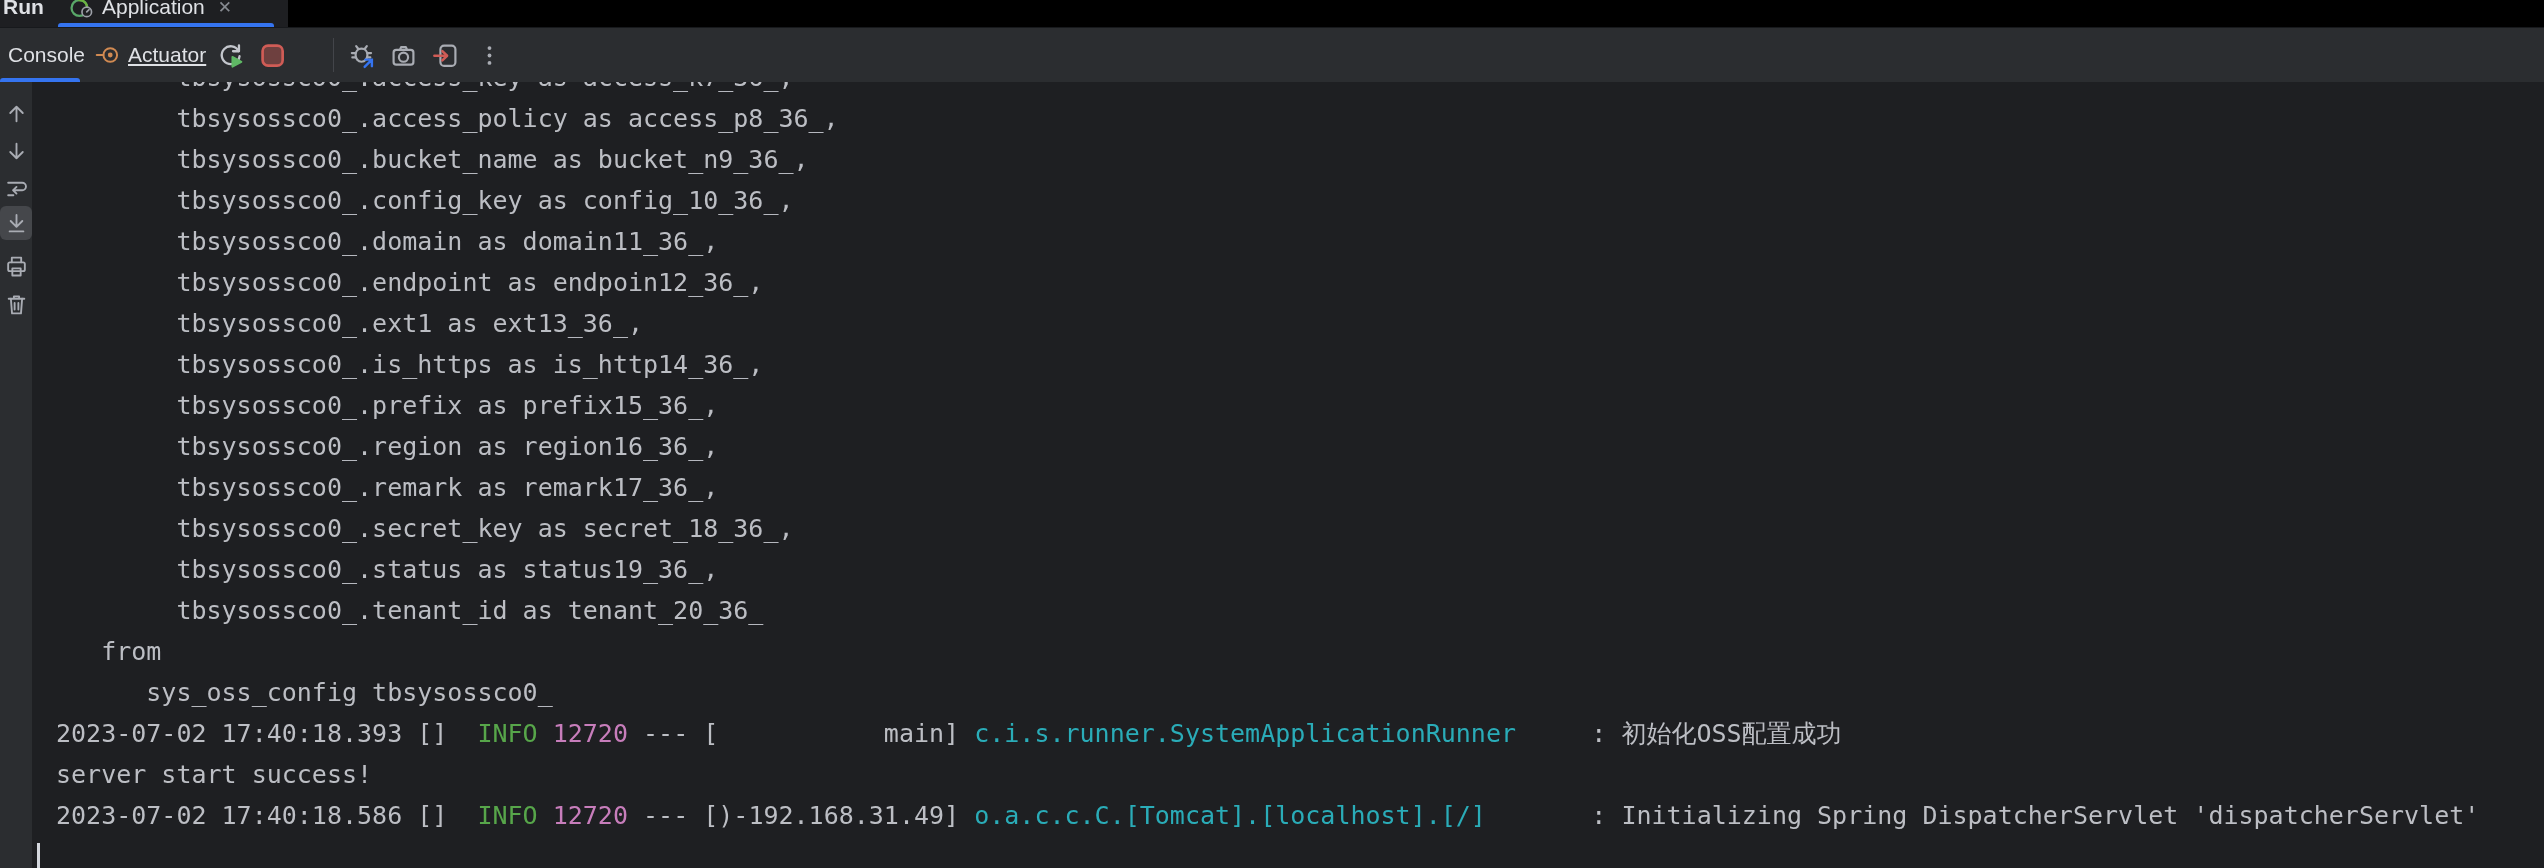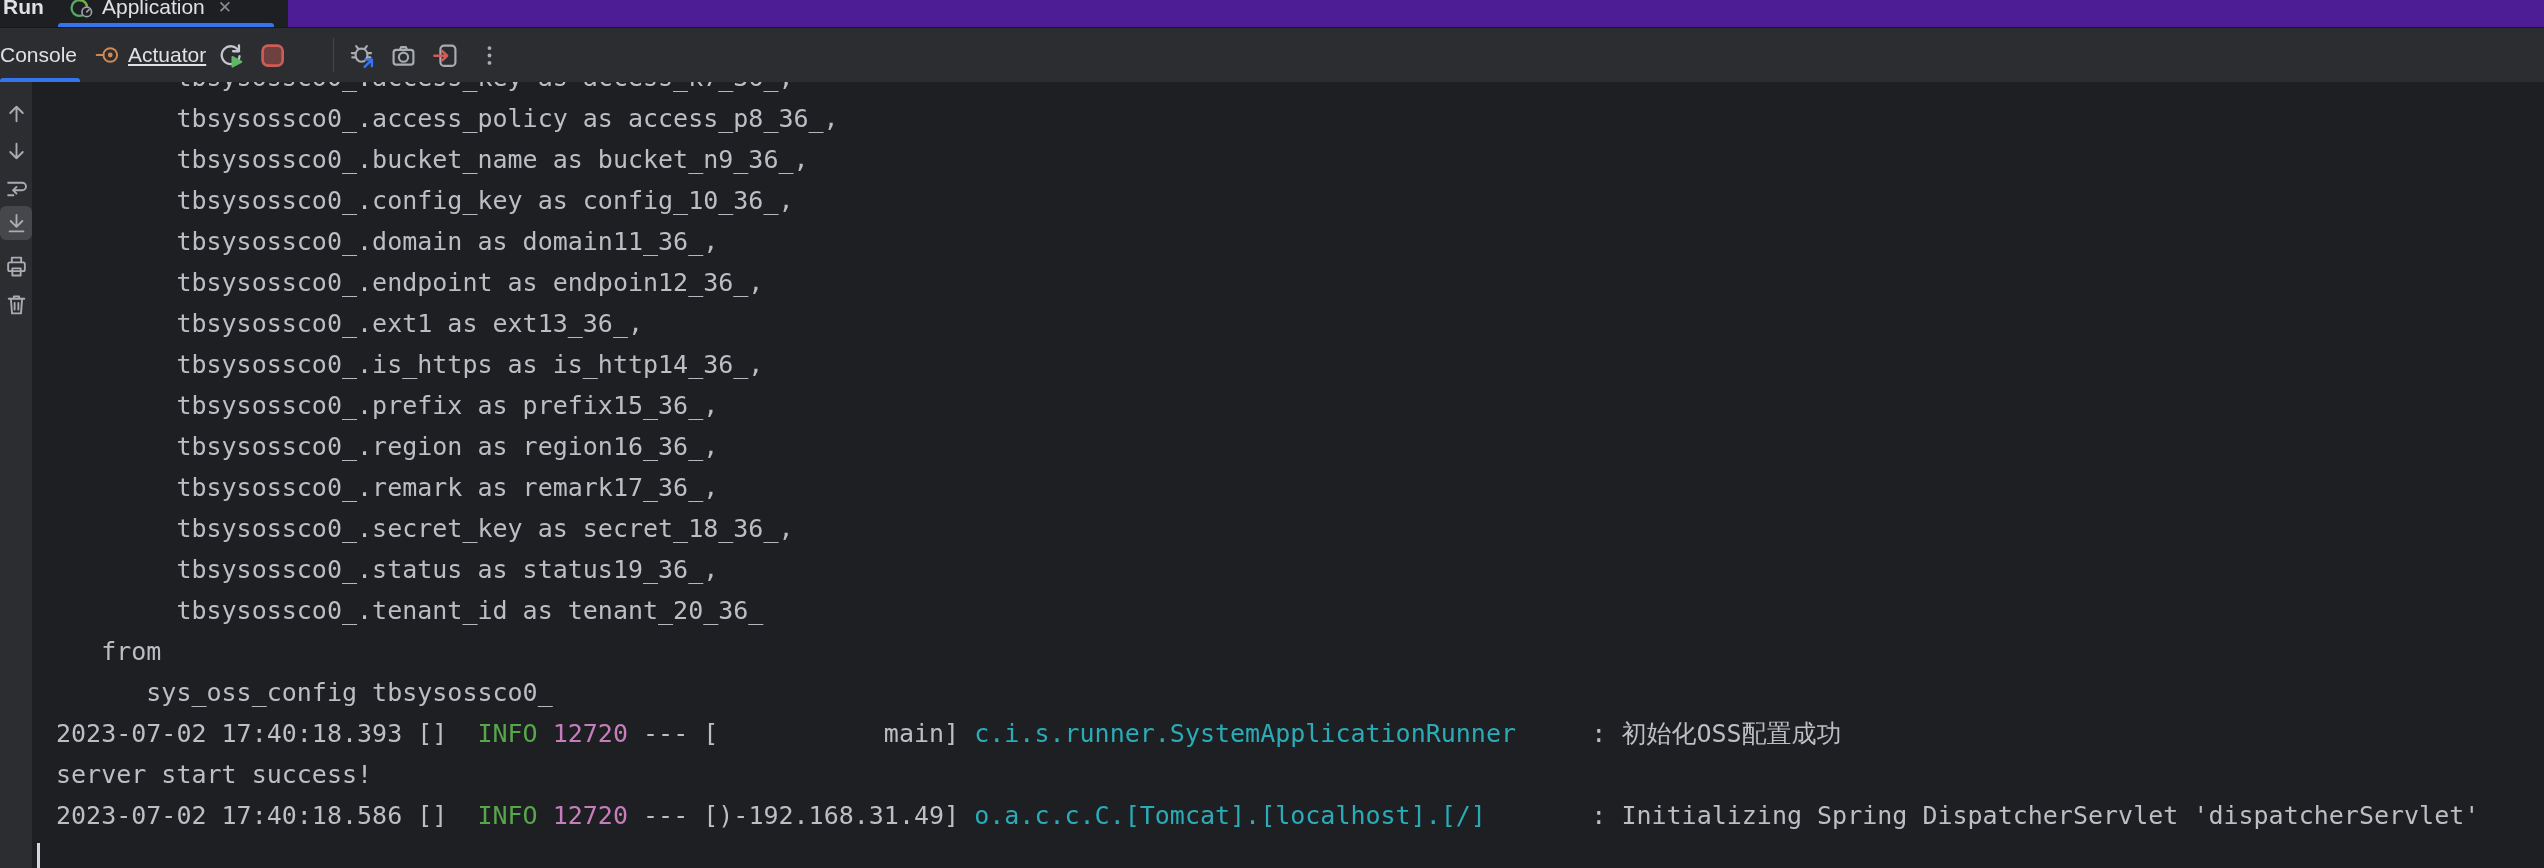--- a/index.html
+++ b/index.html
@@ -1,20 +1,20 @@
 <!DOCTYPE html>
 <html><head>
 <meta charset="utf-8">
 <style>
   html,body{margin:0;padding:0;background:#1e1f22;}
   body{width:2544px;height:868px;position:relative;overflow:hidden;
        font-family:"Liberation Sans",sans-serif;-webkit-font-smoothing:antialiased;}
 
   
-  .tabbar{position:absolute;left:0;top:0;width:2544px;height:27px;background:#4c1d95;
+  .tabbar{position:absolute;left:0;top:0;width:2544px;height:27px;background:#000000;
           border-bottom:1px solid #17191c;overflow:hidden;}
   .seltab-bg{position:absolute;left:0;top:0;width:288px;height:27px;background:#1e1f22;}
   .tabbar-inner{position:absolute;left:0;top:-13px;height:40px;display:flex;align-items:center;}
   .run-title{margin-left:3px;width:53px;font-size:21px;font-weight:bold;color:#dfe1e5;}
   .app-tab{display:flex;align-items:center;margin-left:6px;gap:9px;padding:0 6px;}
   .app-tab .label{font-size:21px;color:#dfe1e5;}
   .app-tab .close{font-size:17px;color:#868a91;margin-left:4px;}
   .tab-underline{position:absolute;left:58px;bottom:0;width:216px;height:4px;
                  background:#3574f0;border-radius:3px 3px 0 0;}
 
@@ -62,21 +62,21 @@
       </span>
       <span class="label">Application</span>
       <span class="close">✕</span>
     </div>
   </div>
   <div class="tab-underline"></div>
 </div>
 
 <div class="toolbar">
 
-  <div class="vcenter view-tab" style="left:0;">
+  <div class="vcenter view-tab" style="left:0;padding-left:8px;">
     <span>Console</span>
   </div>
   <div class="console-underline"></div>
 
   <div class="vcenter view-tab" style="left:94px;text-decoration:underline;">
     <span>
       <svg width="26" height="26" viewBox="0 0 24 24" fill="none" stroke="#d18a52" stroke-width="1.8" stroke-linecap="round">
         <path d="M2.5 12h6.2"></path>
         <circle cx="15" cy="12" r="6.3"></circle>
         <circle cx="15" cy="12" r="2.2" fill="#d18a52" stroke="none"></circle>

